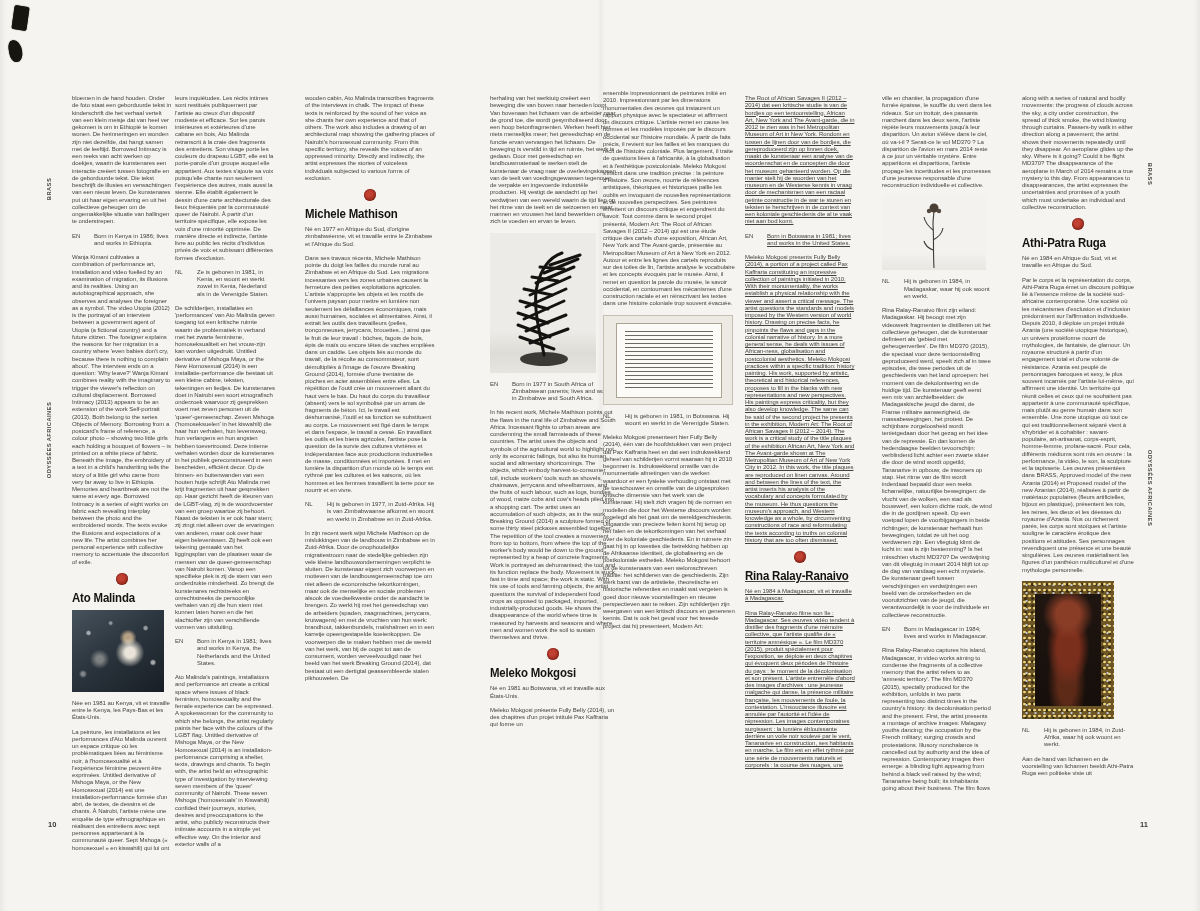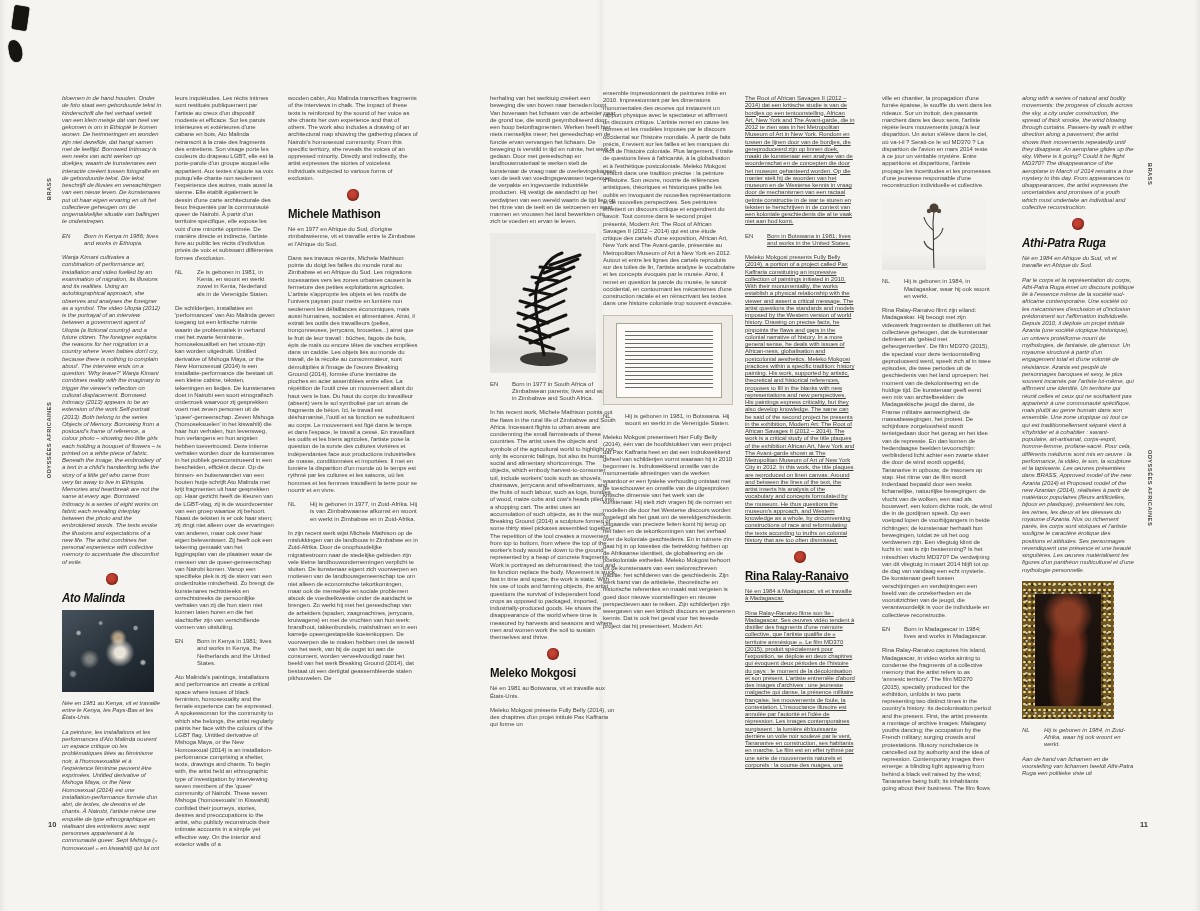--- a/index.html
+++ b/index.html
@@ -84,40 +84,40 @@
   <div class="scan-mark m1"></div>
   <div class="scan-mark m2"></div>
 
   <div class="vtext left" style="left:49px;top:189px;">BRASS</div>
   <div class="vtext left" style="left:49px;top:440px;">ODYSSÉES AFRICAINES</div>
   <div class="vtext right" style="left:1150px;top:174px;">BRASS</div>
   <div class="vtext right" style="left:1150px;top:488px;">ODYSSÉES AFRICAINES</div>
 
   <div class="pagenum" style="left:48px;top:820px;">10</div>
   <div class="pagenum" style="left:1140px;top:820px;text-align:center;">11</div>
-<div class="col" style="left: 62px; width: 100px; font-style: italic;">
+<div class="col" style="left: 72px; width: 100px;">
       <p class="para">bloemen in de hand houden. Onder de foto staat een geborduurde tekst in kinderschrift die het verhaal vertelt van een klein meisje dat van heel ver gekomen is om in Ethiopië te komen wonen. De herinneringen en wonden zijn niet dezelfde, dat hangt samen met de leeftijd. Borrowed Intimacy is een reeks van acht werken op doekjes, waarin de kunstenares een interactie creëert tussen fotografie en de geborduurde tekst. Die tekst beschrijft de illusies en verwachtingen van een nieuw leven. De kunstenares put uit haar eigen ervaring en uit het collectieve geheugen om de ongemakkelijke situatie van ballingen te onderstrepen.</p>
       <p class="bio"><span class="lang">EN</span><span>Born in Kenya in 1986; lives and works in Ethiopia.</span></p>
       <p class="para">Wanja Kimani cultivates a combination of performance art, installation and video fuelled by an examination of migration, its illusions and its realities. Using an autobiographical approach, she observes and analyses the foreigner as a symbol. The video Utopia (2012) is the portrayal of an interview between a government agent of Utopia (a fictional country) and a future citizen. The foreigner explains the reasons for her migration in a country where 'even babies don't cry, because there is nothing to complain about'. The interview ends on a question: 'Why leave?' Wanja Kimani combines reality with the imaginary to trigger the viewer's reflection on cultural displacement. Borrowed Intimacy (2013) appears to be an extension of the work Self-portrait (2013). Both belong to the series Objects of Memory. Borrowing from a postcard's frame of reference, a colour photo – showing two little girls each holding a bouquet of flowers – is printed on a white piece of fabric. Beneath the image, the embroidery of a text in a child's handwriting tells the story of a little girl who came from very far away to live in Ethiopia. Memories and heartbreak are not the same at every age. Borrowed Intimacy is a series of eight works on fabric each revealing interplay between the photo and the embroidered words. The texts evoke the illusions and expectations of a new life. The artist combines her personal experience with collective memory to accentuate the discomfort of exile.</p>
       <div class="artist">
         <div class="artist-icon"></div>
         <h2>Ato Malinda</h2>
       </div>
       <div class="figure fig-ato-malinda-performance" title="colour photograph of a performance inside a dark cabin with figures and points of light"></div>
       <p class="para">Née en 1981 au Kenya, vit et travaille entre le Kenya, les Pays-Bas et les États-Unis.</p>
       <p class="para">La peinture, les installations et les performances d'Ato Malinda ouvrent un espace critique où les problématiques liées au féminisme noir, à l'homosexualité et à l'expérience féminine peuvent être exprimées. Untitled derivative of Mshoga Maya, or the New Homosexual (2014) est une installation-performance formée d'un abri, de textes, de dessins et de chants. À Nairobi, l'artiste mène une enquête de type ethnographique en réalisant des entretiens avec sept personnes appartenant à la communauté queer. Sept Mshoga (« homosexuel » en kiswahili) qui lui ont confié leurs histoires, leurs parcours, leurs désirs,</p>
     </div>
     <div class="col" style="left: 175px; width: 100px;">
       <p class="para">leurs inquiétudes. Les récits intimes sont restitués publiquement par l'artiste au creux d'un dispositif modeste et efficace. Sur les parois intérieures et extérieures d'une cabane en bois, Ato Malinda retranscrit à la craie des fragments des entretiens. Son visage porte les couleurs du drapeau LGBT, elle est la porte-parole d'un groupe auquel elle appartient. Aux textes s'ajoute sa voix puisqu'elle chante non seulement l'expérience des autres, mais aussi la sienne. Elle établit également le dessin d'une carte architecturale des lieux fréquentés par la communauté queer de Nairobi. À partir d'un territoire spécifique, elle expose les voix d'une minorité opprimée. De manière directe et indirecte, l'artiste livre au public les récits d'individus privés de voix et subissant différentes formes d'exclusion.</p>
       <p class="bio"><span class="lang">NL</span><span>Ze is geboren in 1981, in Kenia, en woont en werkt zowel in Kenia, Nederland als in de Verenigde Staten.</span></p>
       <p class="para">De schilderijen, installaties en 'performances' van Ato Malinda geven toegang tot een kritische ruimte waarin de problematiek in verband met het zwarte feminisme, homoseksualiteit en het vrouw-zijn kan worden uitgedrukt. Untitled derivative of Mshoga Maya, or the New Homosexual (2014) is een installatie-performance die bestaat uit een kleine cabine, teksten, tekeningen en liedjes. De kunstenares doet in Nairobi een soort etnografisch onderzoek waarvoor zij gesprekken voert met zeven personen uit de 'queer'-gemeenschap. Zeven Mshoga ('homoseksuelen' in het kiswahili) die haar hun verhalen, hun levensweg, hun verlangens en hun angsten hebben toevertrouwd. Deze intieme verhalen worden door de kunstenares in het publiek gereconstrueerd in een bescheiden, efficiënt decor. Op de binnen- en buitenwanden van een houten hutje schrijft Ato Malinda met krijt fragmenten uit haar gesprekken op. Haar gezicht heeft de kleuren van de LGBT-vlag, zij is de woordvoerster van een groep waartoe zij behoort. Naast de teksten is er ook haar stem; zij zingt niet alleen over de ervaringen van anderen, maar ook over haar eigen belevenissen. Zij heeft ook een tekening gemaakt van het liggingsplan van de plaatsen waar de mensen van de queer-gemeenschap van Nairobi komen. Vanop een specifieke plek is zij de stem van een onderdrukte minderheid. Zo brengt de kunstenares rechtstreeks en onrechtstreeks de persoonlijke verhalen van zij die hun stem niet kunnen laten horen en die het slachtoffer zijn van verschillende vormen van uitsluiting.</p>
       <p class="bio"><span class="lang">EN</span><span>Born in Kenya in 1981; lives and works in Kenya, the Netherlands and the United States.</span></p>
       <p class="para">Ato Malinda's paintings, installations and performance art create a critical space where issues of black feminism, homosexuality and the female experience can be expressed. A spokeswoman for the community to which she belongs, the artist regularly paints her face with the colours of the LGBT flag. Untitled derivative of Mshoga Maya, or the New Homosexual (2014) is an installation-performance comprising a shelter, texts, drawings and chants. To begin with, the artist held an ethnographic type of investigation by interviewing seven members of the 'queer' community of Nairobi. These seven Mshoga ('homosexuals' in Kiswahili) confided their journeys, stories, desires and preoccupations to the artist, who publicly reconstructs their intimate accounts in a simple yet effective way. On the interior and exterior walls of a</p>
     </div>
-    <div class="col" style="left: 288px; width: 130px;">
+    <div class="col" style="left: 305px; width: 130px;">
       <p class="para">wooden cabin, Ato Malinda transcribes fragments of the interviews in chalk. The impact of these texts is reinforced by the sound of her voice as she chants her own experience and that of others. The work also includes a drawing of an architectural map showing the gathering places of Nairobi's homosexual community. From this specific territory, she reveals the voices of an oppressed minority. Directly and indirectly, the artist expresses the stories of voiceless individuals subjected to various forms of exclusion.</p>
       <div class="artist">
         <div class="artist-icon"></div>
         <h2>Michele Mathison</h2>
       </div>
       <p class="para">Né en 1977 en Afrique du Sud, d'origine zimbabwéenne, vit et travaille entre le Zimbabwe et l'Afrique du Sud.</p>
       <p class="para">Dans ses travaux récents, Michele Mathison pointe du doigt les failles du monde rural au Zimbabwe et en Afrique du Sud. Les migrations incessantes vers les zones urbaines causent la fermeture des petites exploitations agricoles. L'artiste s'approprie les objets et les motifs de l'univers paysan pour mettre en lumière non seulement les défaillances économiques, mais aussi humaines, sociales et alimentaires. Ainsi, il extrait les outils des travailleurs (pelles, tronçonneuses, jerrycans, brouettes...) ainsi que le fruit de leur travail : bûches, fagots de bois, épis de maïs ou encore têtes de vaches empilées dans un caddie. Les objets liés au monde du travail, de la récolte au consommateur, sont démultipliés à l'image de l'œuvre Breaking Ground (2014), formée d'une trentaine de pioches en acier assemblées entre elles. La répétition de l'outil crée un mouvement allant du haut vers le bas. Du haut du corps du travailleur (absent) vers le sol symbolisé par un amas de fragments de béton. Ici, le travail est déshumanisé, l'outil et sa fonction se substituent au corps. Le mouvement est figé dans le temps et dans l'espace, le travail a cessé. En travaillant les outils et les biens agricoles, l'artiste pose la question de la survie des cultures vivrières et indépendantes face aux productions industrielles de masse, conditionnées et importées. Il met en lumière la disparition d'un monde où le temps est rythmé par les cultures et les saisons, où les hommes et les femmes travaillent la terre pour se nourrir et en vivre.</p>
       <p class="bio"><span class="lang">NL</span><span>Hij is geboren in 1977, in Zuid-Afrika. Hij is van Zimbabwaanse afkomst en woont en werkt in Zimbabwe en in Zuid-Afrika.</span></p>
       <p class="para">In zijn recent werk wijst Michele Mathison op de mislukkingen van de landbouw in Zimbabwe en in Zuid-Afrika. Door de onophoudelijke migratiestroom naar de stedelijke gebieden zijn vele kleine landbouwondernemingen verplicht te sluiten. De kunstenaar eigent zich voorwerpen en motieven van de landbouwgemeenschap toe om niet alleen de economische tekortkomingen, maar ook de menselijke en sociale problemen alsook de voedselkwestie onder de aandacht te brengen. Zo werkt hij met het gereedschap van de arbeiders (spaden, zaagmachines, jerrycans, kruiwagens) en met de vruchten van hun werk: brandhout, takkenbundels, maïshalmen en in een karretje opeengestapelde koeienkoppen. De voorwerpen die te maken hebben met de wereld van het werk, van bij de oogst tot aan de consument, worden verveelvoudigd naar het beeld van het werk Breaking Ground (2014), dat bestaat uit een dertigtal geassembleerde stalen pikhouwelen. De</p>
     </div>
@@ -184,21 +184,21 @@
           </g>
           <circle cx="52" cy="12" r="4.5" fill="#4a3f35"></circle>
           <circle cx="47" cy="15" r="2.2" fill="#55483c"></circle>
           <circle cx="57" cy="15" r="2.2" fill="#55483c"></circle>
         </svg></div>
       <p class="bio"><span class="lang">NL</span><span>Hij is geboren in 1984, in Madagaskar, waar hij ook woont en werkt.</span></p>
       <p class="para">Rina Ralay-Ranaivo filmt zijn eiland: Madagaskar. Hij beoogt met zijn videowerk fragmenten te distilleren uit het collectieve geheugen, dat de kunstenaar definieert als 'gebied met geheugenverlies'. De film MD370 (2015), die speciaal voor deze tentoonstelling geproduceerd werd, speelt zich af in twee episodes, die twee periodes uit de geschiedenis van het land oproepen: het moment van de dekolonisering en de huidige tijd. De kunstenaar geeft eerst een mix van archiefbeelden: de Madagaskische jeugd die danst, de Franse militaire aanwezigheid, de massabewegingen, het protest. De schijnbare zorgeloosheid wordt tenietgedaan door het gezag en het idee van de repressie. En dan komen de hedendaagse beelden tevoorschijn: verblindend licht achter een zwarte sluier die door de wind wordt opgetild, Tananarive in opbouw, de inwoners op stap. Het ritme van de film wordt inderdaad bepaald door een reeks lichamelijke, natuurlijke bewegingen: de vlucht van de wolken, een stad als bouwwerf, een kolom dichte rook, de wind die in de gordijnen speelt. Op een voetpad lopen de voorbijgangers in beide richtingen; de kunstenaar herhaalt hun bewegingen, totdat ze uit het oog verdwenen zijn. Een vliegtuig klimt de lucht in: wat is zijn bestemming? Is het misschien vlucht MD370? De verdwijning van dit vliegtuig in maart 2014 blijft tot op de dag van vandaag een echt mysterie. De kunstenaar geeft tussen verschijningen en verdwijningen een beeld van de onzekerheden en de vooruitzichten van de jeugd, die verantwoordelijk is voor de individuele en collectieve reconstructie.</p>
       <p class="bio"><span class="lang">EN</span><span>Born in Madagascar in 1984; lives and works in Madagascar.</span></p>
       <p class="para">Rina Ralay-Ranaivo captures his island, Madagascar, in video works aiming to condense the fragments of a collective memory that the artist refers to as 'amnesic territory'. The film MD370 (2015), specially produced for the exhibition, unfolds in two parts representing two distinct times in the country's history: its decolonisation period and the present. First, the artist presents a montage of archive images: Malagasy youths dancing; the occupation by the French military; surging crowds and protestations. Illusory nonchalance is cancelled out by authority and the idea of repression. Contemporary images then emerge: a blinding light appearing from behind a black veil raised by the wind; Tananarive being built; its inhabitants going about their business. The film flows</p>
     </div>
-    <div class="col" style="left: 1022px; width: 112px; font-style: italic;">
+    <div class="col" style="left: 1022px; width: 112px;">
       <p class="para">along with a series of natural and bodily movements: the progress of clouds across the sky, a city under construction, the spread of thick smoke, the wind blowing through curtains. Passers-by walk in either direction along a pavement; the artist shows their movements repeatedly until they disappear. An aeroplane glides up the sky. Where is it going? Could it be flight MD370? The disappearance of the aeroplane in March of 2014 remains a true mystery to this day. From appearances to disappearances, the artist expresses the uncertainties and promises of a youth which must undertake an individual and collective reconstruction.</p>
       <div class="artist">
         <div class="artist-icon"></div>
         <h2>Athi-Patra Ruga</h2>
       </div>
       <p class="para">Né en 1984 en Afrique du Sud, vit et travaille en Afrique du Sud.</p>
       <p class="para">Par le corps et la représentation du corps, Athi-Patra Ruga émet un discours politique lié à l'essence même de la société sud-africaine contemporaine. Une société où les mécanismes d'exclusion et d'inclusion prédominent sur l'affirmation individuelle. Depuis 2010, il déploie un projet intitulé Azania (une société utopique historique), un univers protéiforme nourri de mythologies, de fantaisie, de glamour. Un royaume structuré à partir d'un engagement total et d'une volonté de résistance. Azania est peuplé de personnages baroques et sexy, le plus souvent incarnés par l'artiste lui-même, qui affirment une identité. Un territoire qui réunit celles et ceux qui ne souhaitent pas appartenir à une communauté spécifique, mais plutôt au genre humain dans son ensemble. Une zone utopique où tout ce qui est traditionnellement séparé vient à s'hybrider et à cohabiter : savant-populaire, art-artisanat, corps-esprit, homme-femme, profane-sacré. Pour cela, différents médiums sont mis en œuvre : la performance, la vidéo, le son, la sculpture et la tapisserie. Les œuvres présentées dans BRASS, Approved model of the new Azania (2014) et Proposed model of the new Azanian (2014), réalisées à partir de matériaux populaires (fleurs artificielles, bijoux en plastique), présentent les rois, les reines, les dieux et les déesses du royaume d'Azania. Nus ou richement parés, les corps sont stoïques et l'artiste souligne le caractère érotique des positions et attitudes. Ses personnages revendiquent une présence et une beauté singulières. Les œuvres matérialisent les figures d'un panthéon multiculturel et d'une mythologie personnelle.</p>
       <div class="figure fig-ruga-tapestry" title="tapestry with a dark nude figure framed by a border of gold flowers and beads">
         <div class="inner"></div>
       </div>

